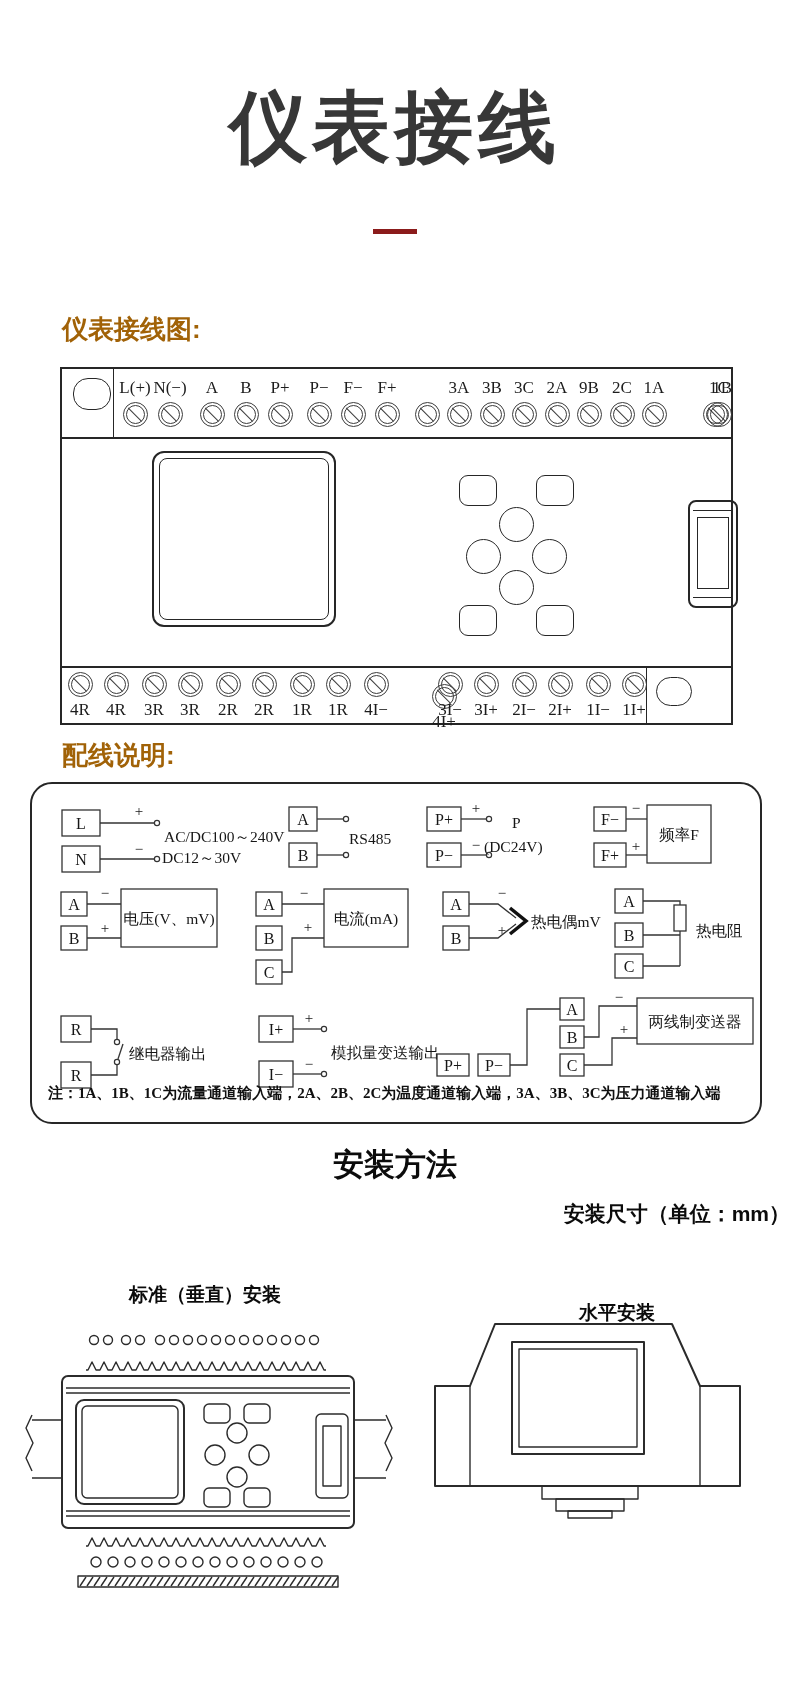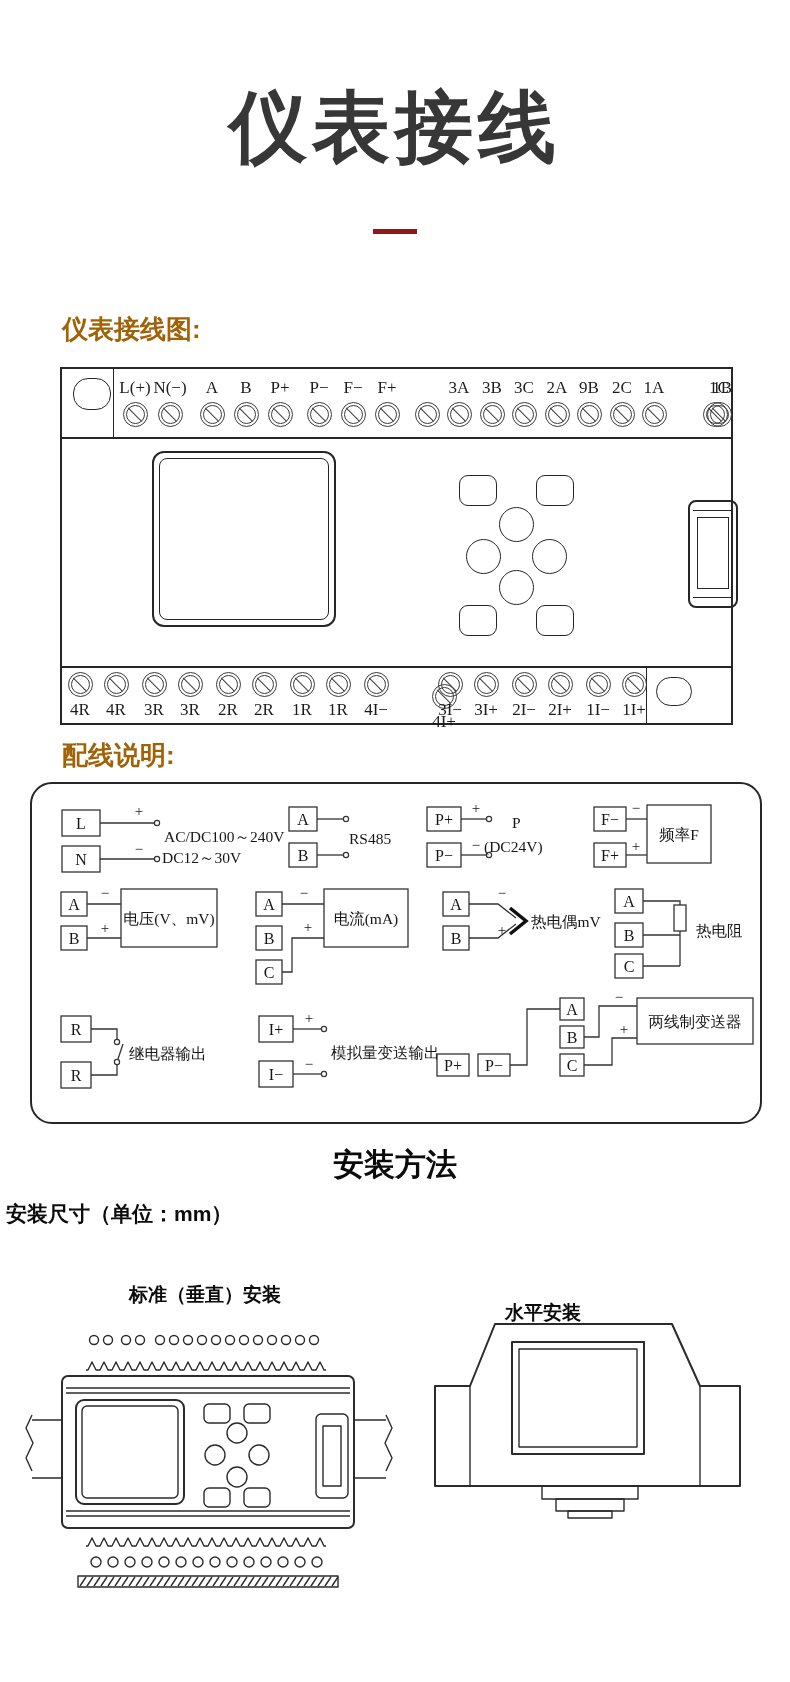--- a/index.html
+++ b/index.html
@@ -43,23 +43,23 @@
   .mini text{fill:#161616;stroke:none;font-family:"Liberation Serif",serif;}
   .mini text.tt{font-size:16px;text-anchor:middle;}
   .mini text.cn{font-size:15.5px;}
   .mini text.cnm{font-size:15.5px;text-anchor:middle;}
   .mini text.sym{font-size:15px;text-anchor:middle;}
   .note{left:16px;top:300px;width:704px;font-family:"Liberation Serif",serif;font-weight:700;
         font-size:15px;color:#101010;white-space:nowrap;}
 
   
   #inst-title{left:0;right:0;top:1144px;text-align:center;font-size:31px;font-weight:800;color:#0b0b0b;}
-  #inst-sub{left:0;right:0;top:1200px;text-align:left;font-size:21px;font-weight:700;color:#0b0b0b;padding-left:6px;}
+  #inst-sub{left:0;right:0;top:1200px;text-align:right;font-size:21px;font-weight:700;color:#0b0b0b;padding-left:6px;}
   #v-label{left:100px;top:1282px;width:210px;text-align:center;font-size:19px;font-weight:700;color:#0b0b0b;}
-  #h-label{left:505px;top:1300px;width:150px;text-align:left;font-size:19px;font-weight:700;color:#0b0b0b;}
+  #h-label{left:505px;top:1300px;width:150px;text-align:right;font-size:19px;font-weight:700;color:#0b0b0b;}
   .draw{position:absolute;}
   .draw rect,.draw line,.draw path,.draw polyline,.draw circle,.draw polygon
        {fill:none;stroke:#2b2b2b;stroke-width:1.4px;stroke-linejoin:round;}
   .draw .w2{stroke-width:2px;}
 </style>
 </head>
 <body>
 
 <div class="abs" id="title">仪表接线</div>
 <div class="abs" id="underline" style="background: rgb(139, 27, 27);"></div>
@@ -387,20 +387,21 @@
       <text class="tt" x="67" y="77">P−</text>
     <rect x="210" y="4" width="116" height="46"></rect>
     <text class="cnm" x="268" y="33">两线制变送器</text>
     <path d="M133,15 H100 V71 H83"></path>
     <path d="M210,12 H172 V43 H157"></path>
       <text class="sym" x="192" y="8">−</text>
     <path d="M210,44 H185 V71 H157"></path>
       <text class="sym" x="197" y="40">+</text>
   </svg>
 
+  <div class="abs note">注：1A、1B、1C为流量通道输入端，2A、2B、2C为温度通道输入端，3A、3B、3C为压力通道输入端</div>
 </div>
 
 <div class="abs" id="inst-title">安装方法</div>
 <div class="abs" id="inst-sub">安装尺寸（单位：mm）</div>
 <div class="abs" id="v-label">标准（垂直）安装</div>
 <div class="abs" id="h-label">水平安装</div>
 
 <svg class="draw" id="install-v" style="left:22px;top:1328px;" width="375" height="268" viewBox="0 0 375 268">
   <g id="gA-dec">
       <circle cx="72" cy="12" r="4.5"></circle>

